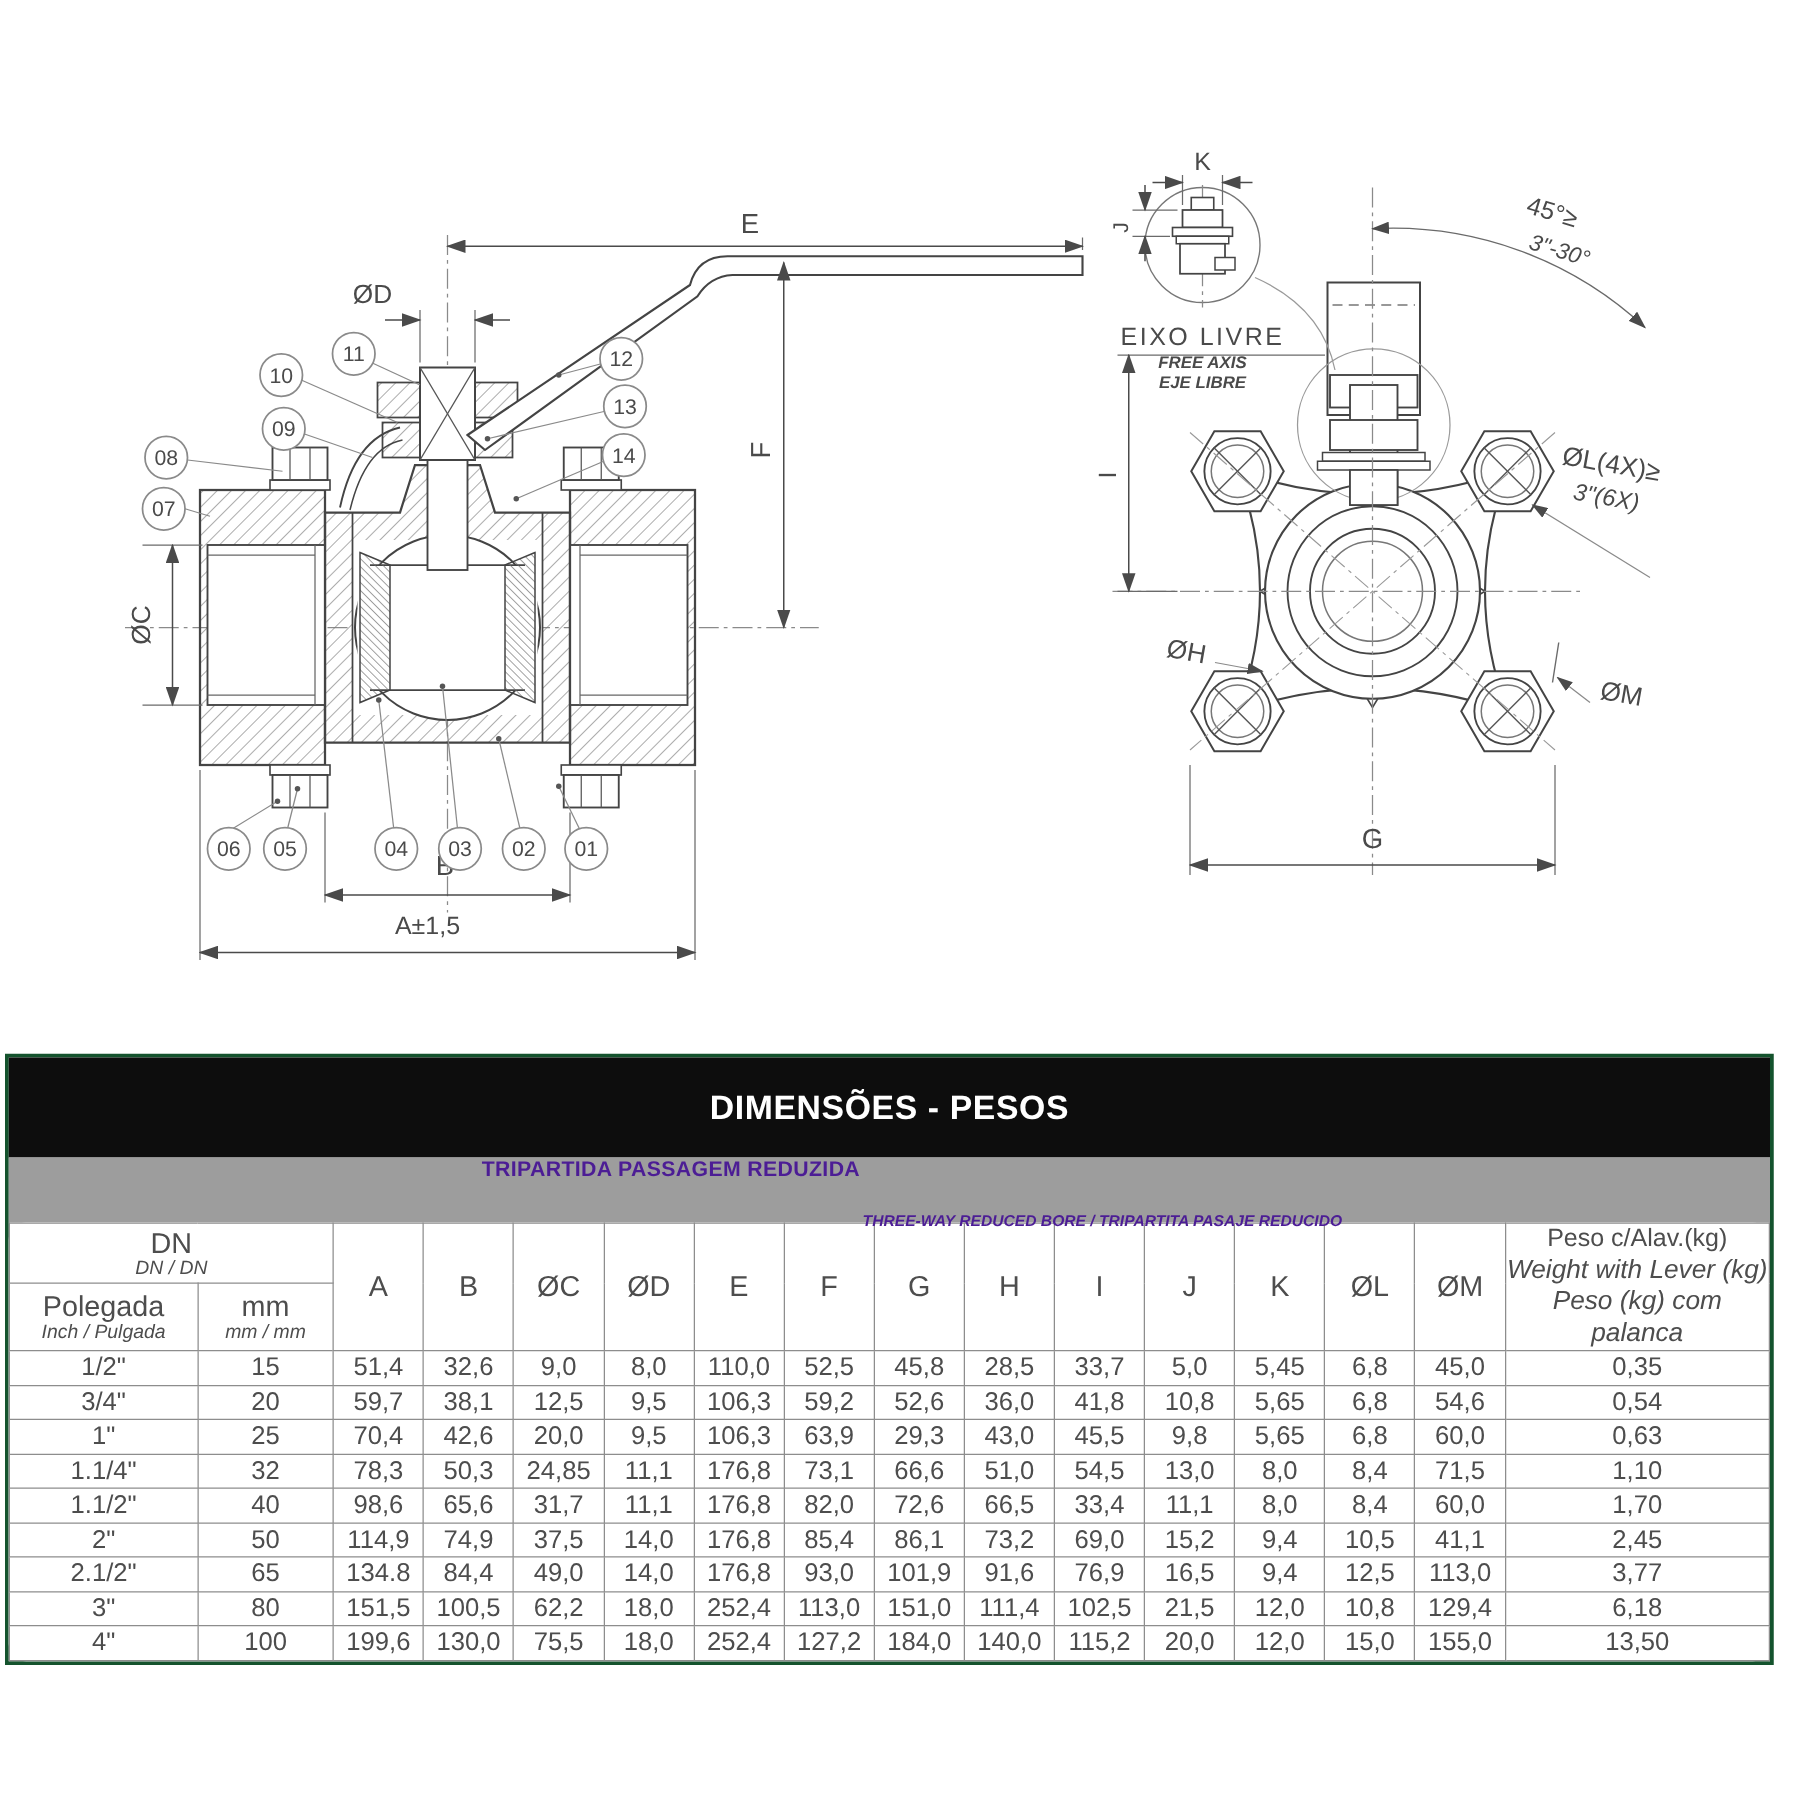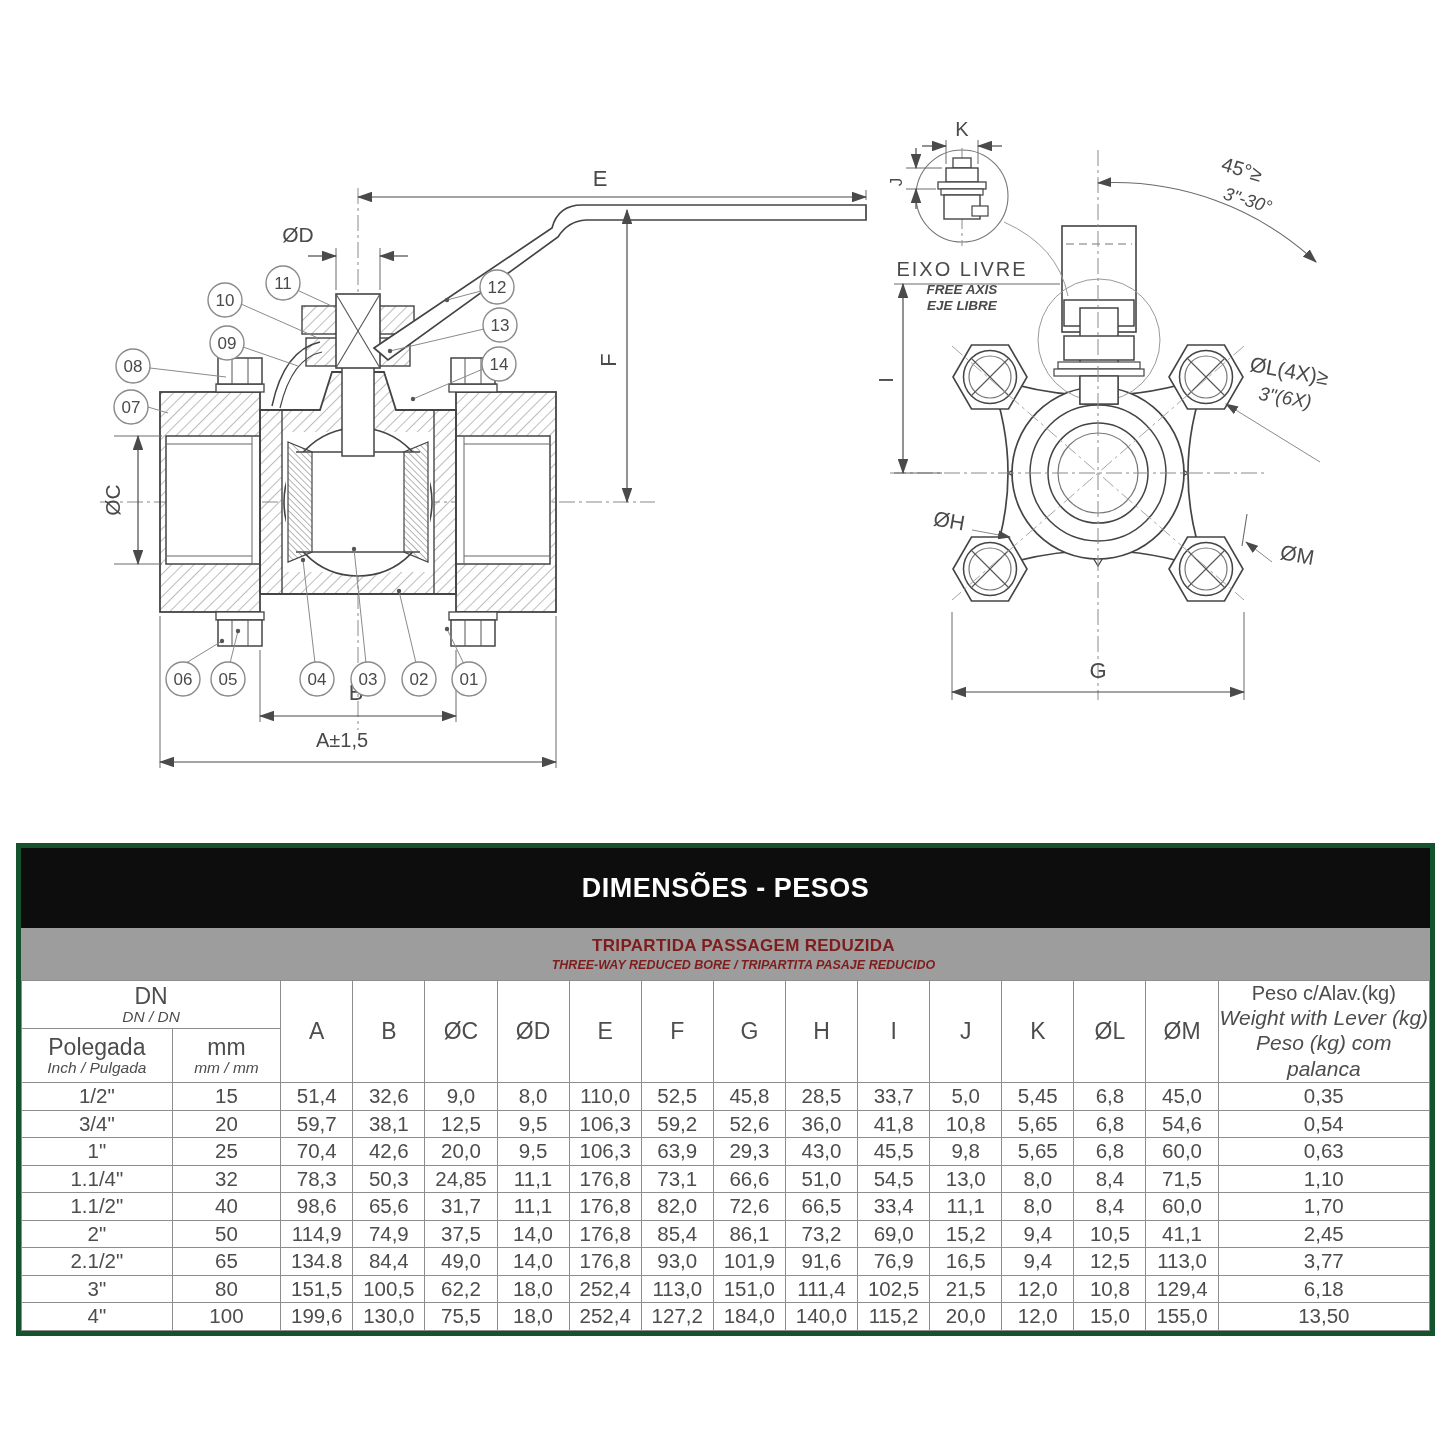--- a/index.html
+++ b/index.html
@@ -1,28 +1,28 @@
 <!DOCTYPE html>
 <html><head>
 <meta charset="utf-8">
 <style>
   html,body{margin:0;padding:0;background:#fff;}
   .page{position:relative;width:1445px;height:1445px;background:#fff;overflow:hidden;
         font-family:"Liberation Sans", sans-serif;}
   svg.drawing{position:absolute;left:0;top:0;}
   svg text{font-family:"Liberation Sans", sans-serif;fill:#4a4a4a;}
-  .tblwrap{position:absolute;left:16px;top:843px;width:1409px;border:5px solid #14532d;}
+  .tblwrap{position:absolute;left:4px;top:843px;width:1409px;border:3px solid #14532d;}
   .band-black{background:#0d0d0d;color:#fff;text-align:center;height:80px;
               display:flex;flex-direction:column;justify-content:center;gap:4px;}
   .band-black .t1{font-size:27px;font-weight:bold;letter-spacing:.5px;}
   .band-black .t2{font-size:17px;font-weight:bold;font-style:italic;}
-  .band-gray{background:#9d9d9d;color:#7f1d1d;text-align:center;height:52px;
-             display:flex;flex-direction:column;justify-content:center;gap:2px;padding-left:36px;}
+  .band-gray{background:#9d9d9d;color:#4c1d95;text-align:center;height:52px;
+             display:flex;flex-direction:row;justify-content:center;gap:2px;padding-left:36px;}
   .band-gray .t3{font-size:17px;font-weight:bold;letter-spacing:.3px;}
-  .band-gray .t4{font-size:12.5px;font-weight:bold;font-style:italic;}
+  .band-gray .t4{font-size:12.5px;font-weight:bold;font-style:italic;margin-top:44px;}
   table.dims{width:100%;border-collapse:collapse;background:#fff;color:#4d4d4d;table-layout:fixed;border-radius:14px;}
   table.dims th,table.dims td{border:1.6px solid #8d8d8d;text-align:center;
       vertical-align:middle;font-weight:normal;padding:0;}
   thead .dnmain{font-size:23px;line-height:1.05;}
   thead .sub{font-size:15.5px;font-style:italic;line-height:1.15;}
   th.dimh{font-size:23px;}
   tr.hr1 th{height:47px;}
   tr.hr2 th{height:53px;}
   th.peso .p1{font-size:20px;}
   th.peso .p2{font-size:21px;font-style:italic;line-height:1.2;}

